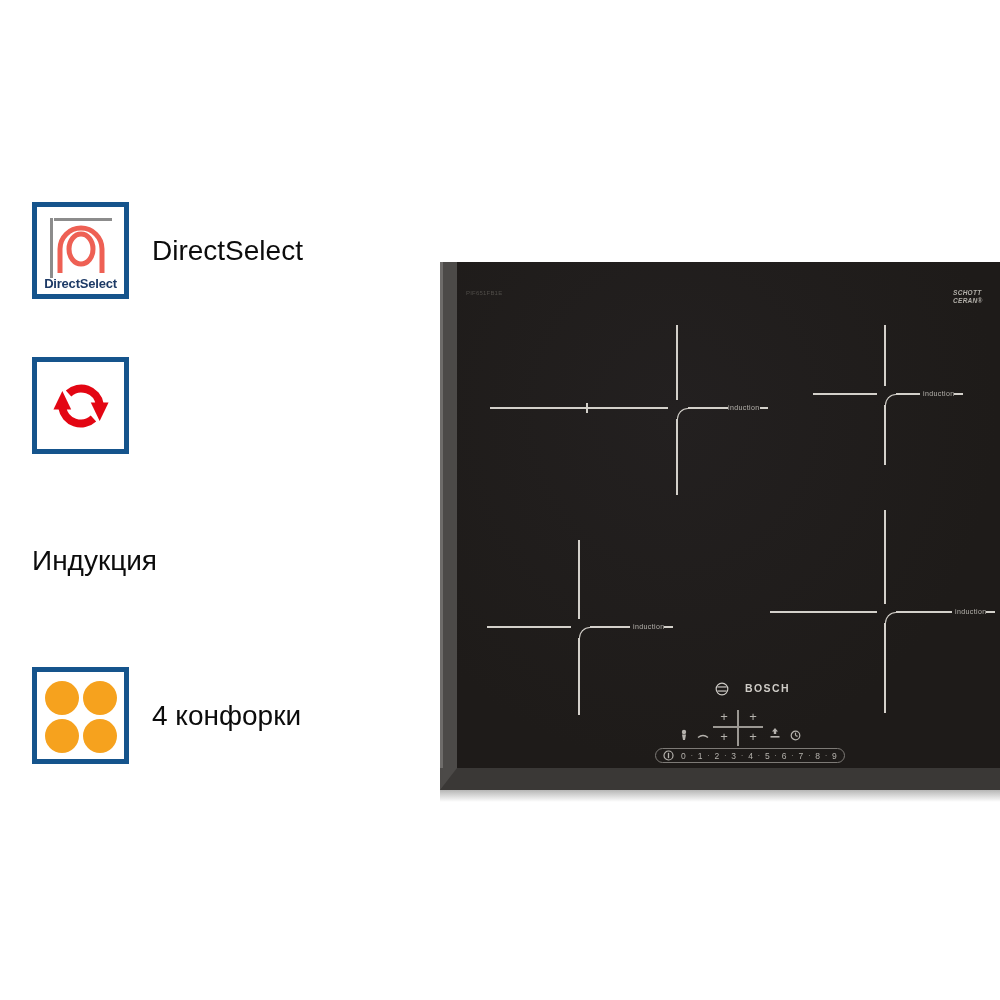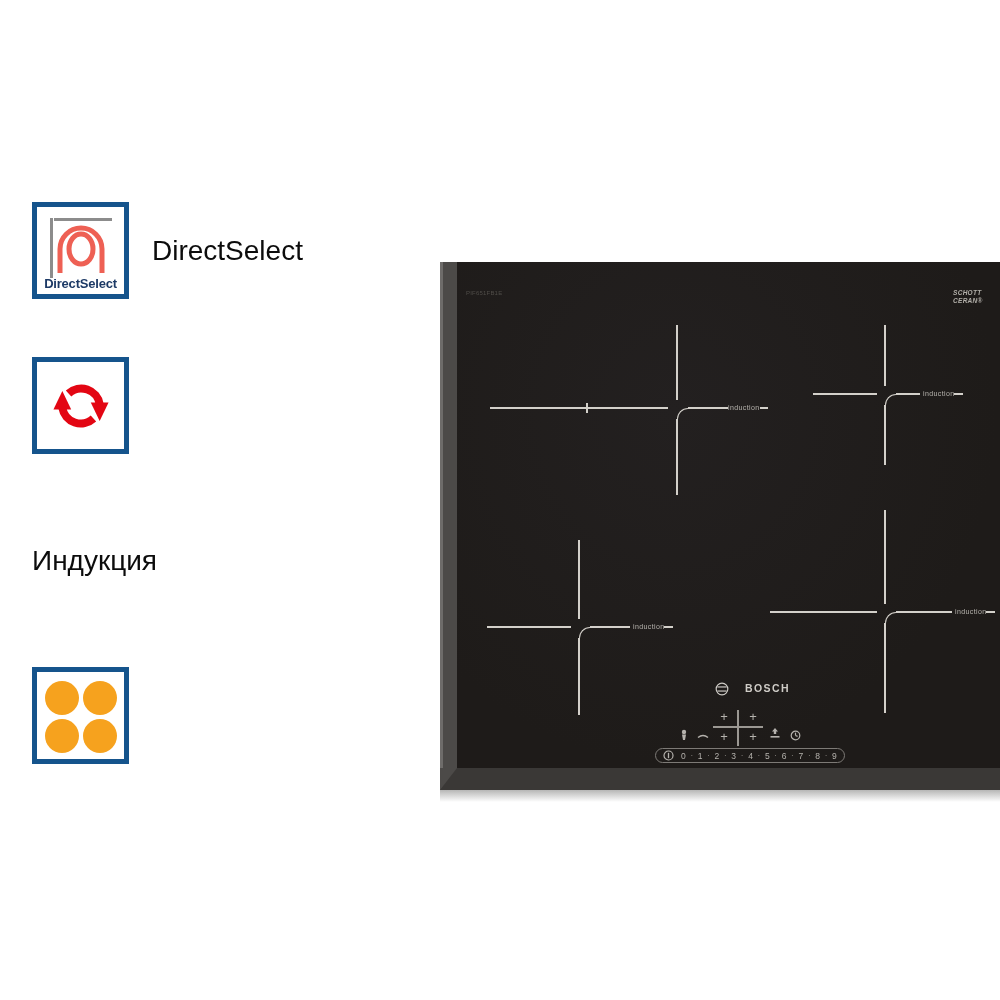--- a/index.html
+++ b/index.html
@@ -84,20 +84,21 @@
 
 <div class="feature" style="top:667px">
   <div class="badge">
     <svg width="87" height="87" viewBox="0 0 87 87">
       <circle cx="25" cy="26" r="17" fill="#f6a21e"></circle>
       <circle cx="63" cy="26" r="17" fill="#f6a21e"></circle>
       <circle cx="25" cy="64" r="17" fill="#f6a21e"></circle>
       <circle cx="63" cy="64" r="17" fill="#f6a21e"></circle>
     </svg>
   </div>
+  <span class="feature-label">4 конфорки</span>
 </div>
 
 <div class="hob">
   <span class="hob-edge-highlight"></span>
   <div class="glass">
 
     <span class="model-label">PIF651FB1E</span>
 
     <div class="schott">
       <div>SCHOTT</div>

